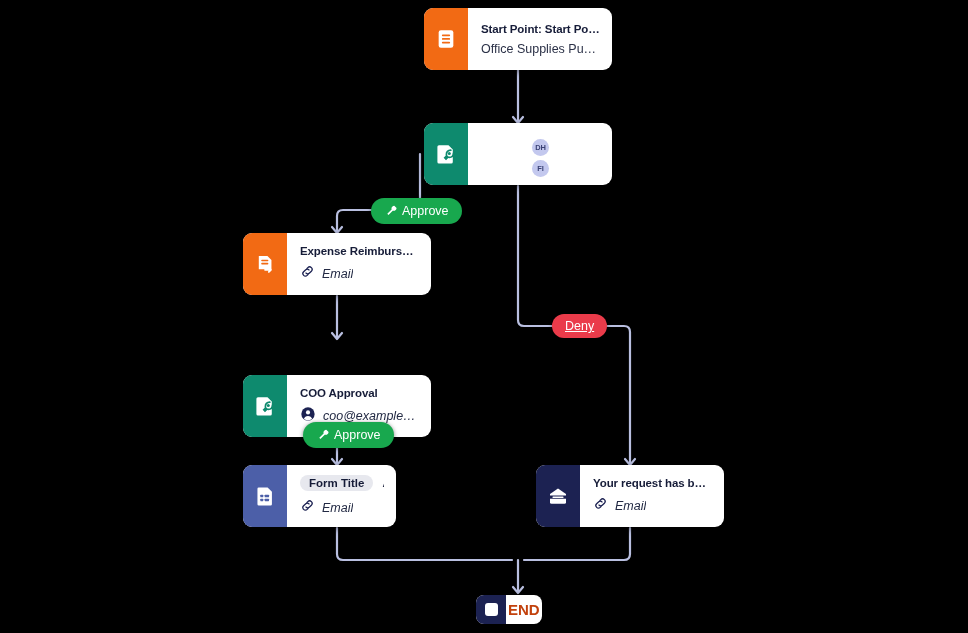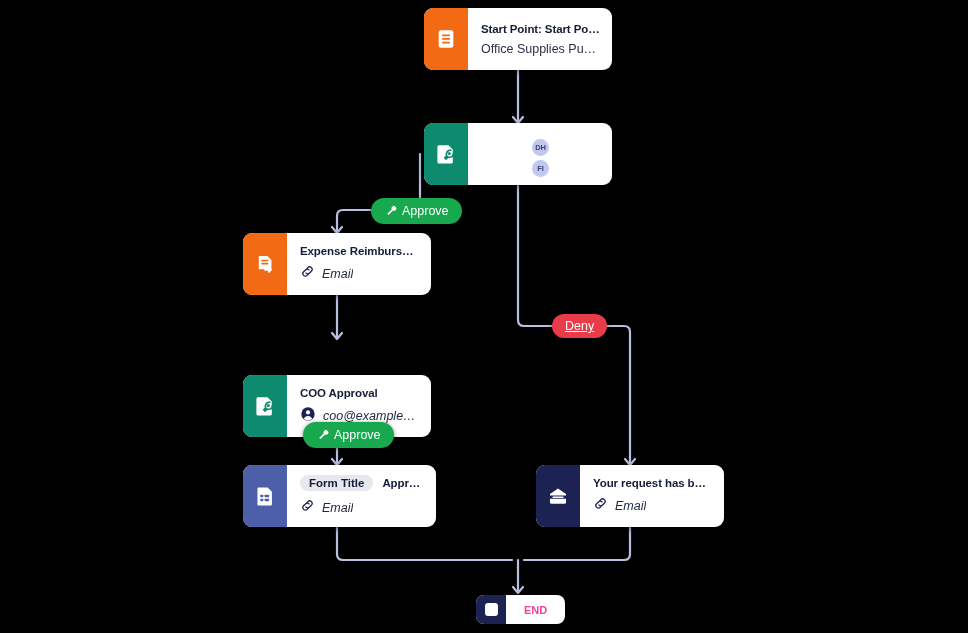--- a/index.html
+++ b/index.html
@@ -50,22 +50,22 @@
         box-shadow:0 1px 4px rgba(0,0,0,.5);}
   .pill-approve{background:#18a84e;}
   .pill-deny{background:#ea3b4a;text-decoration:underline;}
 
   
   .endnode{position:absolute;display:flex;align-items:stretch;
            background:#fff;border-radius:8px;overflow:hidden;
            box-shadow:0 2px 6px rgba(0,0,0,.5);}
   .endnode .ico{width:30px;flex:0 0 30px;display:flex;align-items:center;
                 justify-content:center;background:#1c2252;}
-  .endnode .lbl{padding:0 18px;display:flex;align-items:center;
-                font-size:11px;font-weight:bold;color:#ec4899;}
+  .endnode .lbl{padding:0 2px;display:flex;align-items:center;
+                font-size:15px;font-weight:bold;color:#c2410c;}
   .stopsq{width:13px;height:13px;background:#fff;border-radius:3px;}
 </style>
 </head>
 <body>
 
 <div id="canvas">
 
   <svg class="edges" viewBox="0 0 968 633" xmlns="http://www.w3.org/2000/svg">
     <g fill="none" stroke="#b9bfe0" stroke-width="2.2" stroke-linecap="round" stroke-linejoin="round">
 
@@ -187,21 +187,21 @@
 
   <div class="pill pill-approve" style="left:303px;top:422px;">
     <span>
       <svg width="13" height="13" viewBox="0 0 24 24" fill="none">
         <path d="M19 5c-3 .2-5.2 2.4-5.2 5.3 0 .6.1 1.2.3 1.7l-8 8 2.1 2.1 8-8c.5.2 1.1.3 1.7.3 2.9 0 5.1-2.3 5.3-5.3" fill="#ffffff"></path>
       </svg>
     </span>
     <span>Approve</span>
   </div>
 
-  <div class="node" style="left:243px;top:465px;width:193px;height:62px;">
+  <div class="node" style="left:243px;top:465px;width:153px;height:62px;">
     <div class="ico tile-indigo">
       <svg width="23" height="23" viewBox="0 0 24 24" fill="none">
         <path d="M5 2.6h9.2l4.5 4.5V20a1.4 1.4 0 0 1-1.4 1.4H5A1.4 1.4 0 0 1 3.6 20V4A1.4 1.4 0 0 1 5 2.6Z" fill="#ffffff"></path>
         <rect x="6.6" y="10.2" width="3.1" height="2.6" rx=".6" fill="#4c5fa8"></rect>
         <rect x="11.1" y="10.2" width="4.6" height="2.6" rx=".6" fill="#4c5fa8"></rect>
         <rect x="6.6" y="14.3" width="3.1" height="2.6" rx=".6" fill="#4c5fa8"></rect>
         <rect x="11.1" y="14.3" width="4.6" height="2.6" rx=".6" fill="#4c5fa8"></rect>
       </svg>
     </div>
     <div class="body">

